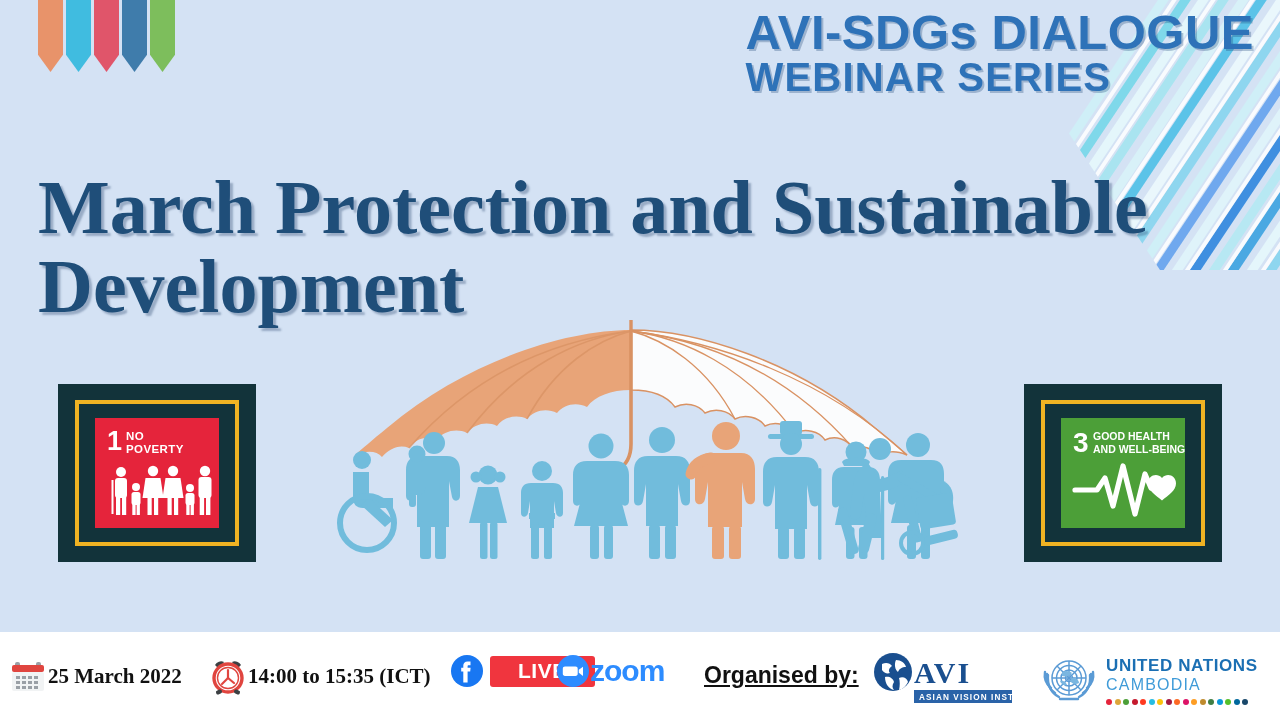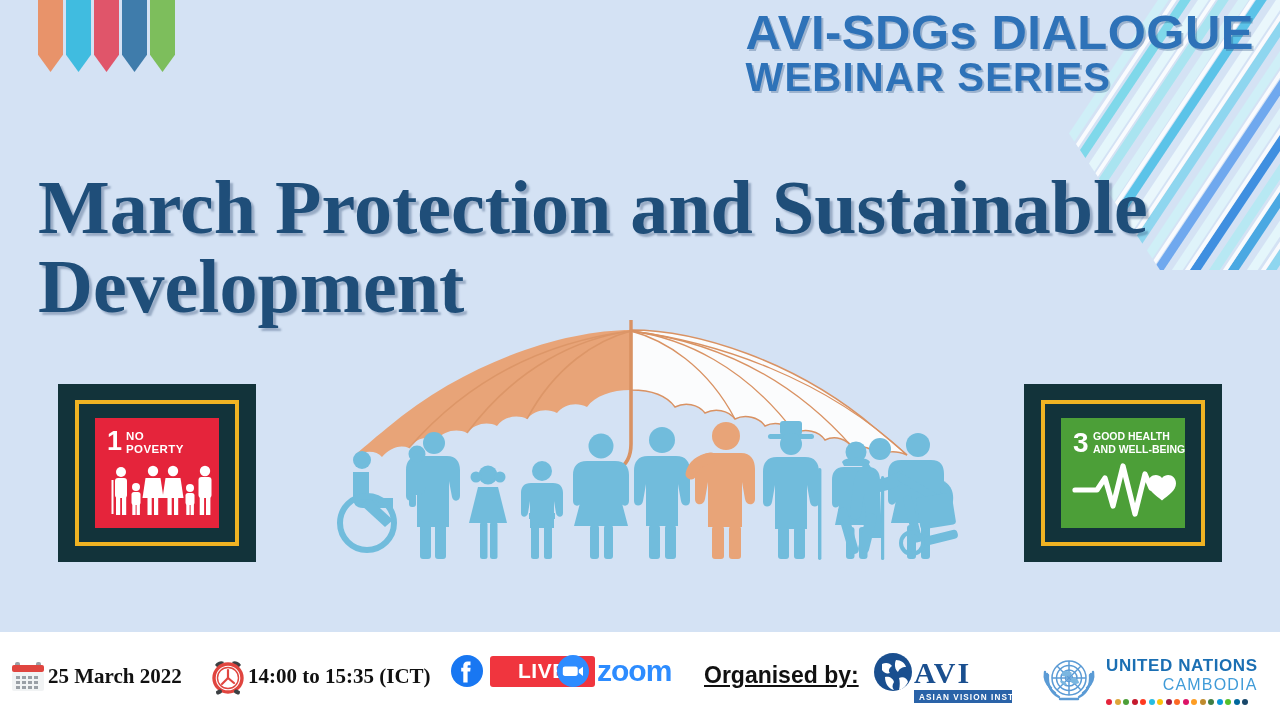--- a/index.html
+++ b/index.html
@@ -93,31 +93,31 @@
   #time-item{position:absolute;left:208px;top:24px;}
   .foot-text{
     font-family:"Liberation Serif",serif;
     font-size:21px;font-weight:bold;color:#111;white-space:nowrap;
   }
   #fb-item{position:absolute;left:450px;top:22px;display:flex;align-items:center;gap:6px;}
   #live-badge{
     background:#f0353e;color:#fff;font-weight:bold;font-size:21px;
     padding:3px 28px 4px;border-radius:3px;letter-spacing:.5px;
   }
-  #zoom-item{position:absolute;left:556px;top:22px;display:flex;align-items:center;gap:7px;}
+  #zoom-item{position:absolute;left:556px;top:22px;display:flex;align-items:center;}
   #zoom-word{
     color:#2d8cff;font-size:30px;font-weight:bold;letter-spacing:-1px;
   }
   #organised-label{
     position:absolute;left:704px;top:30px;
     font-size:23px;font-weight:bold;color:#111;
     text-decoration:underline;white-space:nowrap;
   }
   #avi-logo{position:absolute;left:872px;top:18px;}
-  #un-logo{position:absolute;left:1038px;top:20px;display:flex;align-items:center;gap:6px;text-align:right;}
+  #un-logo{position:absolute;left:1038px;top:20px;display:flex;align-items:center;gap:6px;}
   #un-textblock{display:flex;flex-direction:column;line-height:1;}
   #un-line1{font-size:17px;font-weight:bold;color:#1b6fb3;letter-spacing:.6px;}
   #un-line2{font-size:16px;color:#3f9bd8;letter-spacing:1.2px;margin-top:3px;}
   #un-dots{display:flex;gap:2.5px;margin-top:6px;}
   #un-dots span{width:6px;height:6px;border-radius:50%;display:block;}
 </style>
 </head>
 <body>
 
 <div id="poster">

